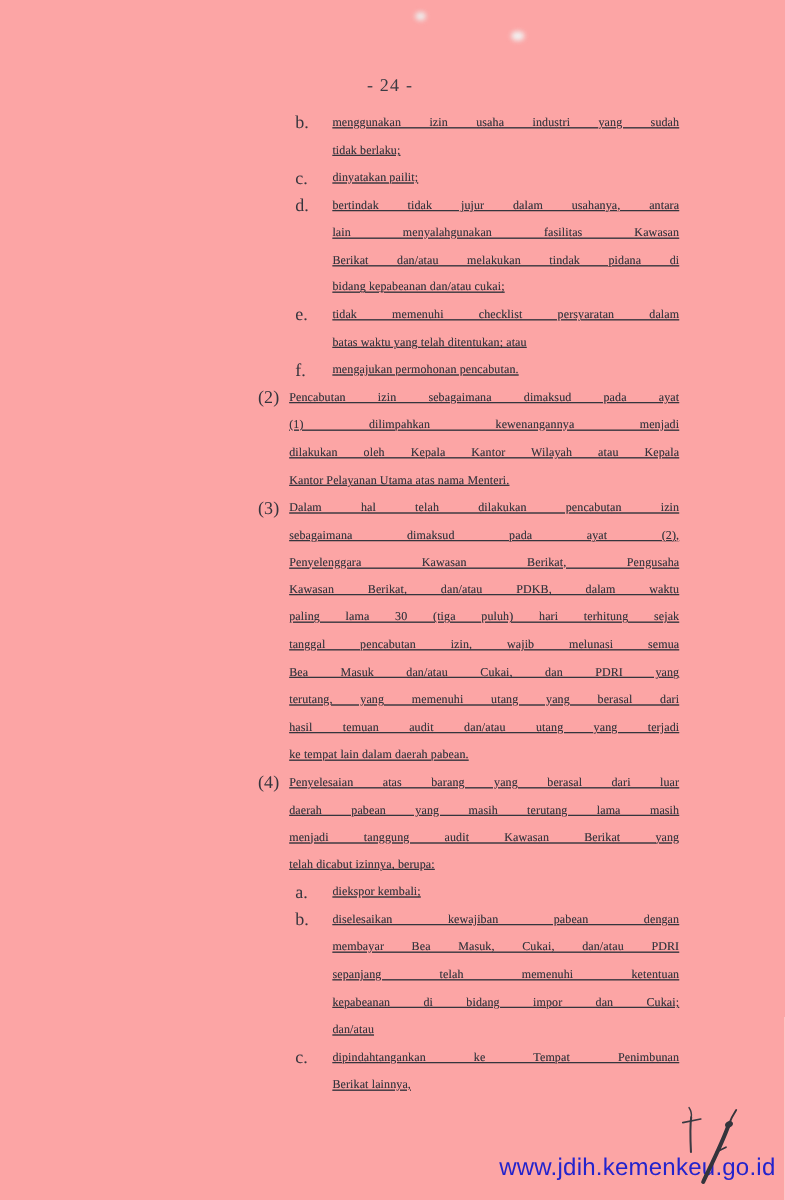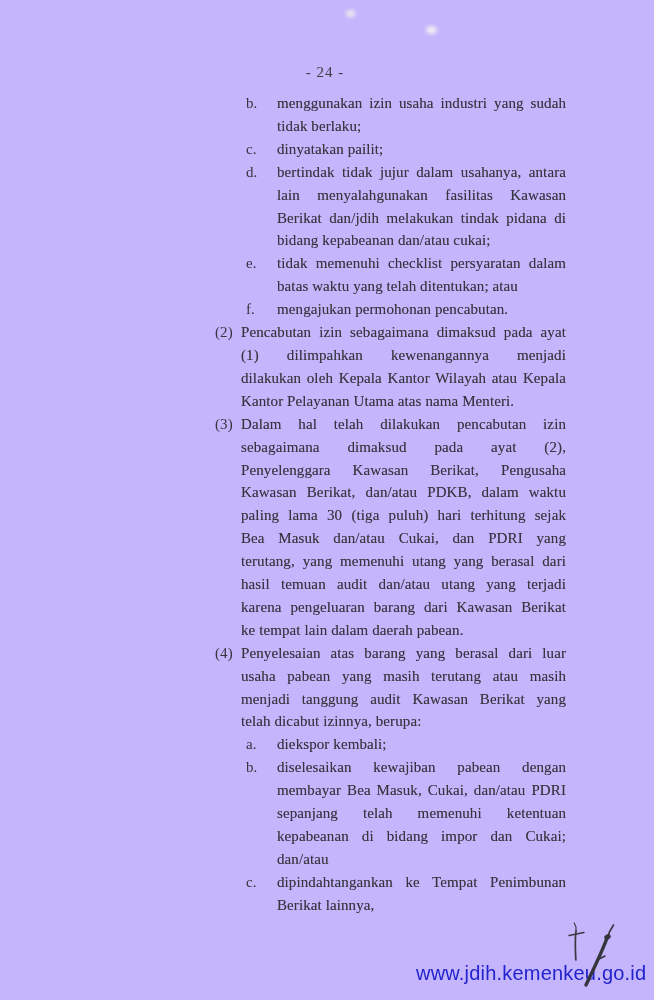--- a/index.html
+++ b/index.html
@@ -4,21 +4,21 @@
 <style>
   html, body {
     margin: 0;
     padding: 0;
     background: #ffffff;
   }
   .page {
     position: relative;
     width: 654px;
     height: 1000px;
-    background: #c4b5fd;
+    background: #fca5a5;
     overflow: hidden;
     font-family: "Liberation Serif", "DejaVu Serif", serif;
     color: #35353d;
   }
   .speck {
     position: absolute;
     border-radius: 50%;
     filter: blur(2px);
   }
   .speck-1 { left: 346px; top: 10px; width: 9px; height: 7px; background: #ededed; }
@@ -48,26 +48,27 @@
   .marker {
     line-height: 22.9px;
     font-size: 15px;
     letter-spacing: 0.1px;
   }
   .block.num .marker { flex: 0 0 26px; }
   .block.sub .marker { flex: 0 0 31px; }
   .lines { flex: 1 1 auto; min-width: 0; }
   .line {
     line-height: 22.9px;
-    font-size: 15px;
+    font-size: 10px;
     letter-spacing: 0.1px;
     text-align: justify;
     text-align-last: justify;
     white-space: normal;
     text-shadow: 0 0 0.4px rgba(53,53,61,0.45);
+    text-decoration: underline;
   }
   .line.lastline {
     text-align: right;
     text-align-last: left;
   }
   .watermark {
     position: absolute;
     left: 416px;
     top: 962px;
     font-family: "Liberation Sans", "DejaVu Sans", sans-serif;
@@ -105,21 +106,21 @@
         <span class="marker">c.</span>
         <div class="lines">
           <div class="line lastline">dinyatakan pailit;</div>
         </div>
       </div>
       <div class="block sub">
         <span class="marker">d.</span>
         <div class="lines">
           <div class="line">bertindak tidak jujur dalam usahanya, antara</div>
           <div class="line">lain menyalahgunakan fasilitas Kawasan</div>
-          <div class="line">Berikat dan/jdih melakukan tindak pidana di</div>
+          <div class="line">Berikat dan/atau melakukan tindak pidana di</div>
           <div class="line lastline">bidang kepabeanan dan/atau cukai;</div>
         </div>
       </div>
       <div class="block sub">
         <span class="marker">e.</span>
         <div class="lines">
           <div class="line">tidak memenuhi checklist persyaratan dalam</div>
           <div class="line lastline">batas waktu yang telah ditentukan; atau</div>
         </div>
       </div>
@@ -139,32 +140,32 @@
         </div>
       </div>
       <div class="block num">
         <span class="marker">(3)</span>
         <div class="lines">
           <div class="line">Dalam hal telah dilakukan pencabutan izin</div>
           <div class="line">sebagaimana dimaksud pada ayat (2),</div>
           <div class="line">Penyelenggara Kawasan Berikat, Pengusaha</div>
           <div class="line">Kawasan Berikat, dan/atau PDKB, dalam waktu</div>
           <div class="line">paling lama 30 (tiga puluh) hari terhitung sejak</div>
+          <div class="line">tanggal pencabutan izin, wajib melunasi semua</div>
           <div class="line">Bea Masuk dan/atau Cukai, dan PDRI yang</div>
           <div class="line">terutang, yang memenuhi utang yang berasal dari</div>
           <div class="line">hasil temuan audit dan/atau utang yang terjadi</div>
-          <div class="line">karena pengeluaran barang dari Kawasan Berikat</div>
           <div class="line lastline">ke tempat lain dalam daerah pabean.</div>
         </div>
       </div>
       <div class="block num">
         <span class="marker">(4)</span>
         <div class="lines">
           <div class="line">Penyelesaian atas barang yang berasal dari luar</div>
-          <div class="line">usaha pabean yang masih terutang atau masih</div>
+          <div class="line">daerah pabean yang masih terutang lama masih</div>
           <div class="line">menjadi tanggung audit Kawasan Berikat yang</div>
           <div class="line lastline">telah dicabut izinnya, berupa:</div>
         </div>
       </div>
       <div class="block sub">
         <span class="marker">a.</span>
         <div class="lines">
           <div class="line lastline">diekspor kembali;</div>
         </div>
       </div>

